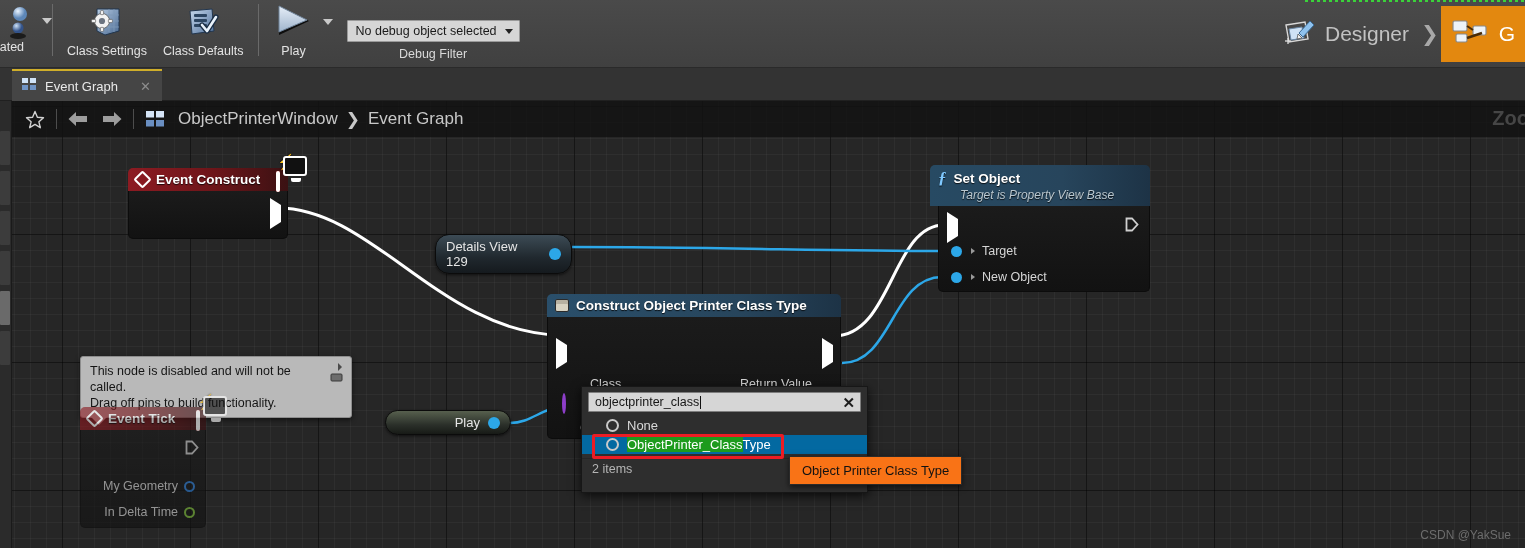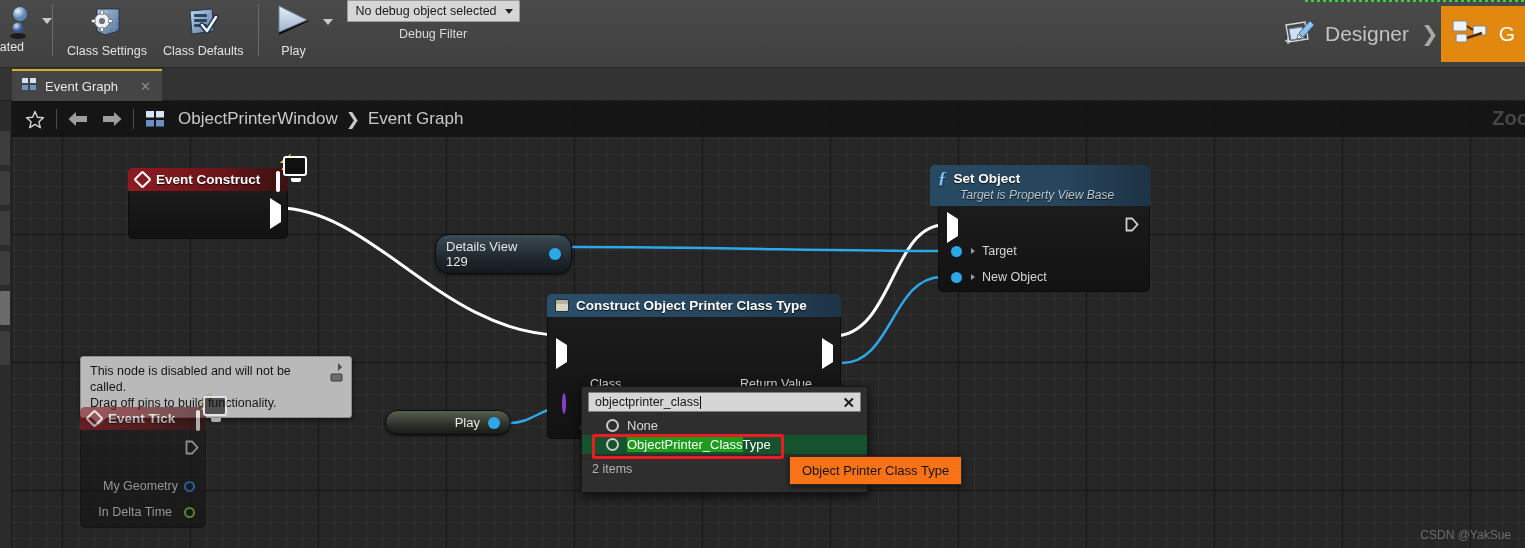--- a/index.html
+++ b/index.html
@@ -28,21 +28,21 @@
   .tb-btn .lbl { font-size:12.5px; color:#e3e3e3; margin-top:2px; white-space:nowrap; }
   .tb-ico { height:38px; display:flex; align-items:center; justify-content:center; }
   .caret { width:0;height:0;border-left:5px solid transparent;border-right:5px solid transparent;border-top:6px solid #c9c9c9; }
 
   
   .clipped { width:46px; position:relative; }
   .clipped .lbl { position:absolute; left:-10px; bottom:8px; font-size:12.5px; }
   .caret-wrap { position:absolute; right:-6px; top:24px; }
 
   
-  .dbg { display:flex; flex-direction:column; align-items:center; margin-left:14px;}
+  .dbg { display:flex; flex-direction:column; align-items:center; padding-top:20px; margin-left:14px;}
   .dbg-combo {
     background:#d6d6d6; color:#1a1a1a; font-size:12.5px;
     padding:3px 22px 3px 8px; border:1px solid #9a9a9a; border-radius:1px;
     position:relative; white-space:nowrap;
   }
   .dbg-combo .cc { position:absolute; right:6px; top:8px; width:0;height:0;
     border-left:4px solid transparent;border-right:4px solid transparent;border-top:5px solid #222; }
   .dbg-cap { font-size:12.5px; color:#dadada; margin-top:5px; }
 
   .tb-spacer { flex:1 1 auto; }
@@ -198,21 +198,21 @@
     height:20px; display:flex; align-items:center; padding:0 6px;
     position:relative;
   }
   .pk-search .val { font-size:12.5px; color:#161616; }
   .pk-caret-txt { display:inline-block; width:1px; height:13px; background:#111; margin-left:1px;
                   vertical-align:-2px; }
   .pk-clear { position:absolute; right:5px; top:1px; font-size:15px; color:#1d1d1d; font-weight:bold;
               line-height:18px; }
   .pk-row { display:flex; align-items:center; gap:8px; padding:2px 6px 2px 24px; font-size:13px; }
   .pk-row .radio { width:13px;height:13px;border-radius:50%;border:2.5px solid #c9c9c9;background:transparent; }
-  .pk-row.sel { background:#14532d; }
+  .pk-row.sel { background:#0369a1; }
   .pk-hl { background:#1d9b1d; color:#ffffff; }
   .pk-rest { color:#ffffff; }
   .pk-row.none-row .lbl { color:#d9d9d9; }
   .pk-redbox {
     position:absolute; border:3px solid #ec1c24; border-radius:2px; pointer-events:none;
   }
   .pk-footer {
     display:flex; align-items:center; justify-content:space-between;
     padding:3px 8px 16px 10px; font-size:12.5px; color:#b5b5b5;
     border-top:1px solid #262626; background:#2e2e2e;
@@ -460,21 +460,21 @@
       <div class="node-body" style="height:98px;padding-top:6px;">
         <div style="position:absolute;right:6px;top:10px;width:14px;height:15px">
           <svg width="14" height="15" viewBox="0 0 14 15">
             <path d="M1.5 1.5 L7 1.5 L12.5 7.5 L7 13.5 L1.5 13.5 Z" fill="none" stroke="#cfcfcf" stroke-width="1.8"></path>
           </svg>
         </div>
         <div class="prow" style="justify-content:flex-end;gap:6px;margin-top:42px;">
           <span class="pin-lbl">My Geometry</span>
           <span class="dot blue-h"></span>
         </div>
-        <div class="prow" style="justify-content:flex-end;gap:12px;margin-top:10px;">
+        <div class="prow" style="justify-content:flex-end;gap:6px;margin-top:10px;">
           <span class="pin-lbl">In Delta Time</span>
           <span class="dot green-h"></span>
         </div>
       </div>
       <div class="dis-badge" style="left:118px;top:-12px;">
         <span class="bolt">⚡</span>
         <span class="mon"></span>
       </div>
       <div style="position:absolute;left:116px;top:5px;">
         <span class="dot red"></span>

